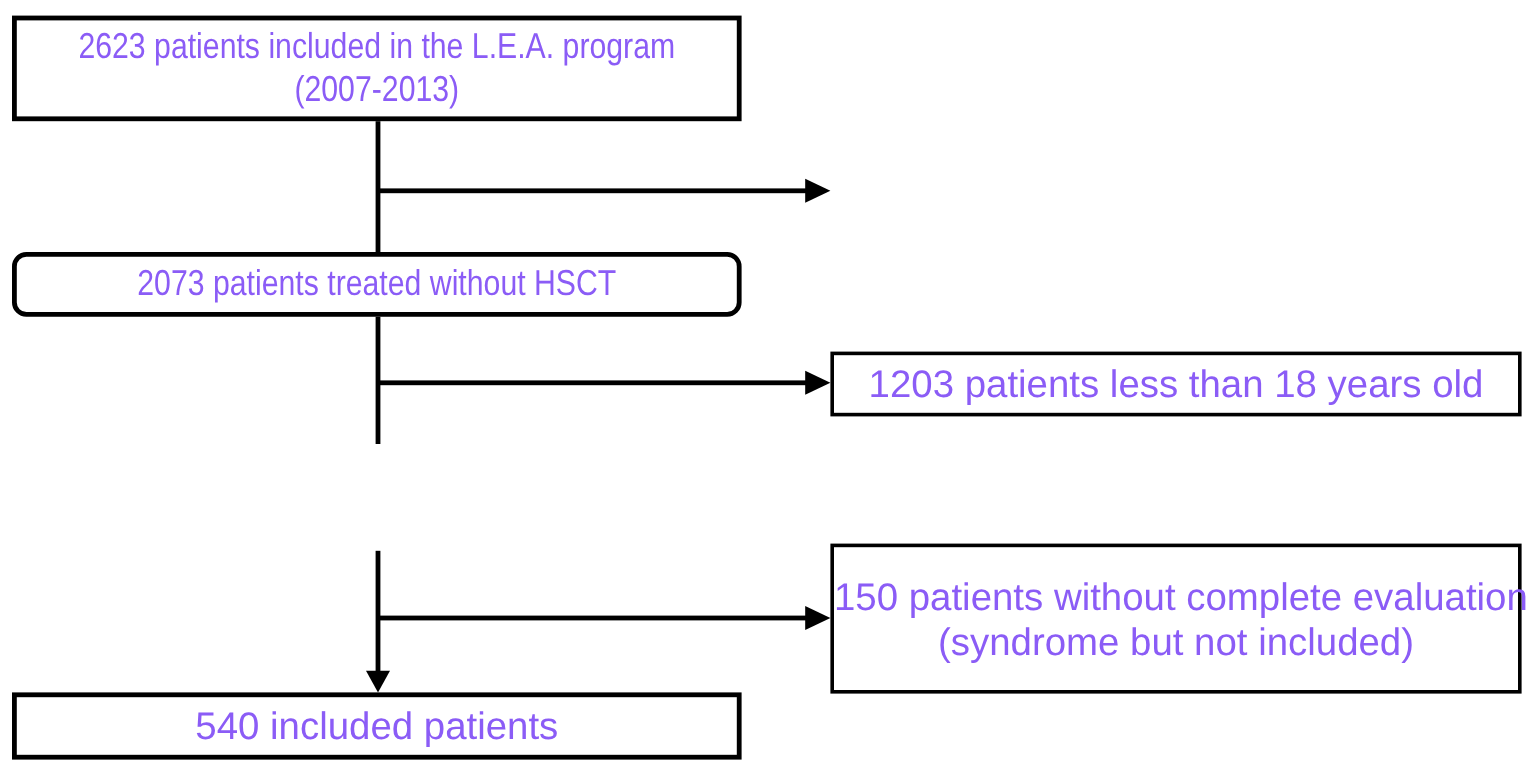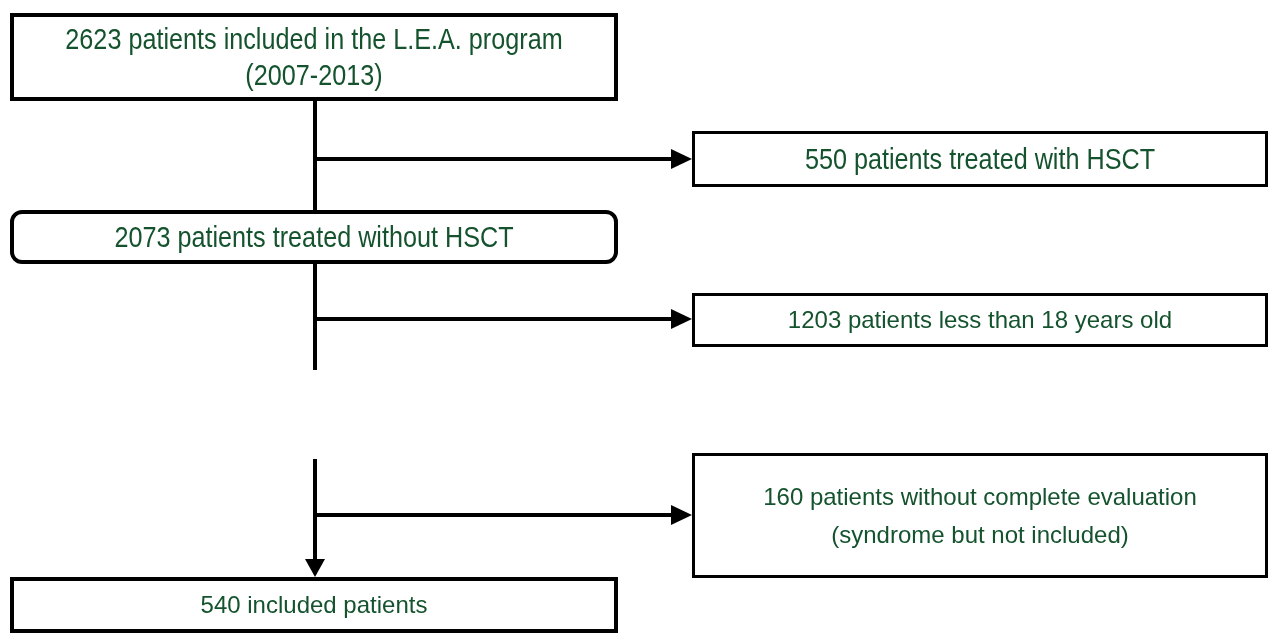--- a/index.html
+++ b/index.html
@@ -6,21 +6,21 @@
     margin: 0;
     padding: 0;
     background: #ffffff;
   }
   .canvas {
     position: relative;
     width: 1280px;
     height: 644px;
     background: #ffffff;
     font-family: "Liberation Sans", sans-serif;
-    color: #14532d;
+    color: #8b5cf6;
     overflow: hidden;
   }
   .box {
     position: absolute;
     background: #ffffff;
     border: 4px solid #000000;
     box-sizing: border-box;
     display: flex;
     flex-direction: column;
     justify-content: center;
@@ -29,21 +29,21 @@
   }
   .box--right {
     border-width: 3px;
   }
   .box .line {
     display: block;
     width: 100%;
     white-space: nowrap;
   }
   .font-regular .line {
-    font-size: 24px;
+    font-size: 32px;
     line-height: 36px;
   }
   .font-condensed .line {
     font-size: 30px;
     line-height: 36px;
     transform: scaleX(0.84);
     transform-origin: 50% 50%;
   }
   .box--r3 .line {
     line-height: 38px;
@@ -112,30 +112,27 @@
 
   <div class="box box--b2 font-condensed">
     <span class="line">2073 patients treated without HSCT</span>
   </div>
 
 
   <div class="box box--b4 font-regular">
     <span class="line">540 included patients</span>
   </div>
 
-  <div class="box box--right box--r1 font-condensed">
-    <span class="line">550 patients treated with HSCT</span>
-  </div>
 
   <div class="box box--right box--r2 font-regular">
     <span class="line">1203 patients less than 18 years old</span>
   </div>
 
   <div class="box box--right box--r3 font-regular">
-    <span class="line">160 patients without complete evaluation</span>
+    <span class="line">150 patients without complete evaluation</span>
     <span class="line">(syndrome but not included)</span>
   </div>
 
   <div class="connector connector--v connector--v1"></div>
   <div class="connector connector--v connector--v2"></div>
   <div class="connector connector--v connector--v3"></div>
   <div class="arrow-down arrow--down-final"></div>
 
   <div class="connector connector--h connector--h1"></div>
   <div class="arrow-right arrow--r1"></div>

